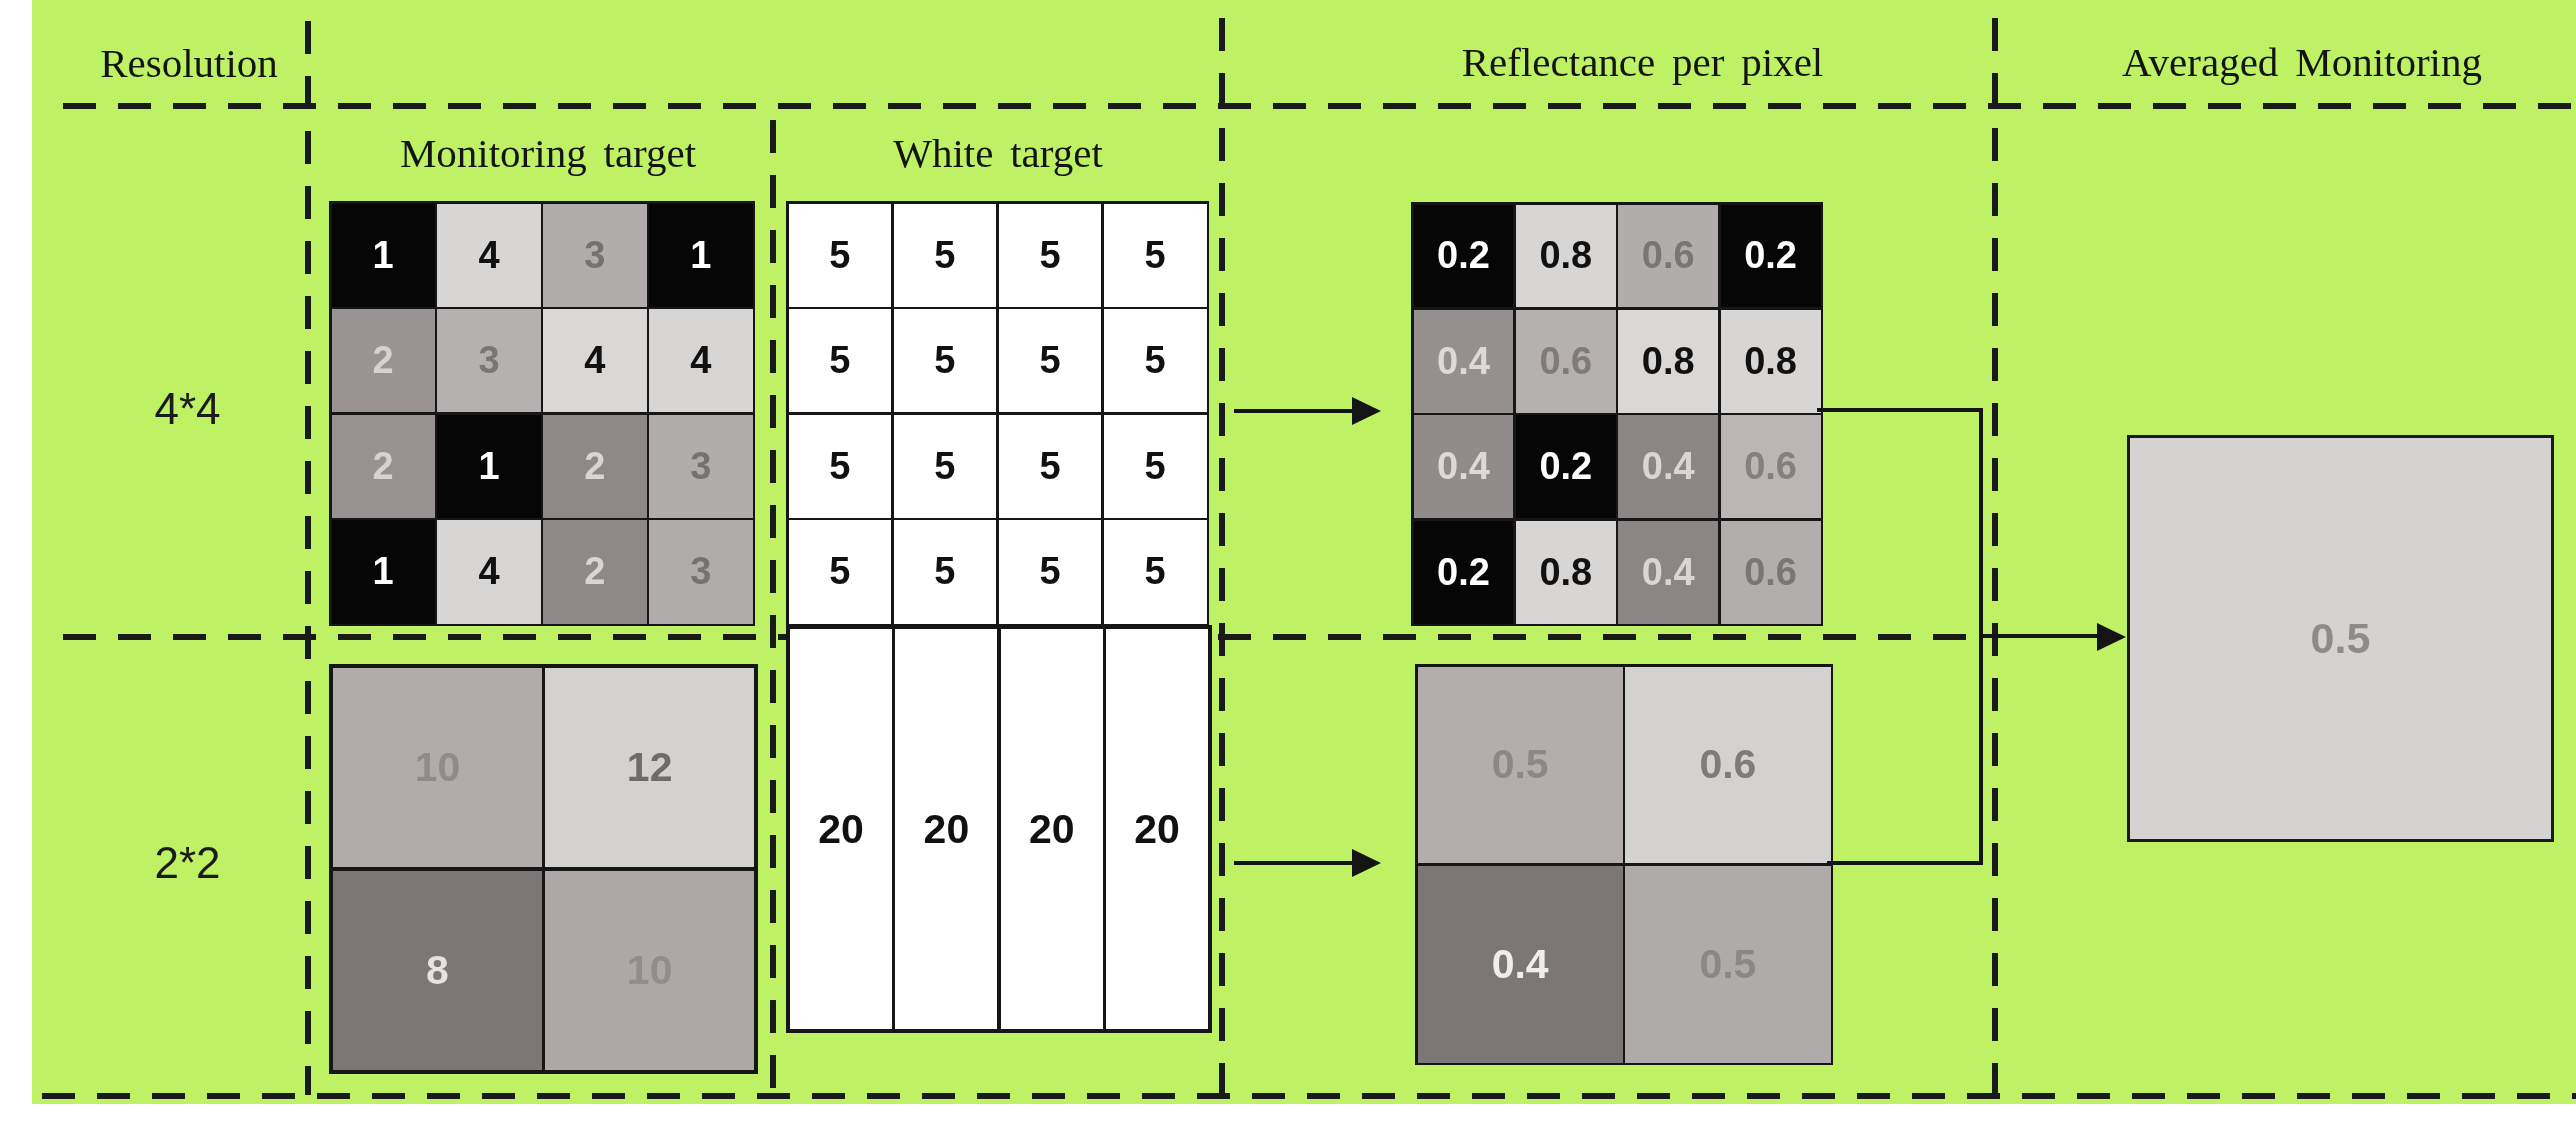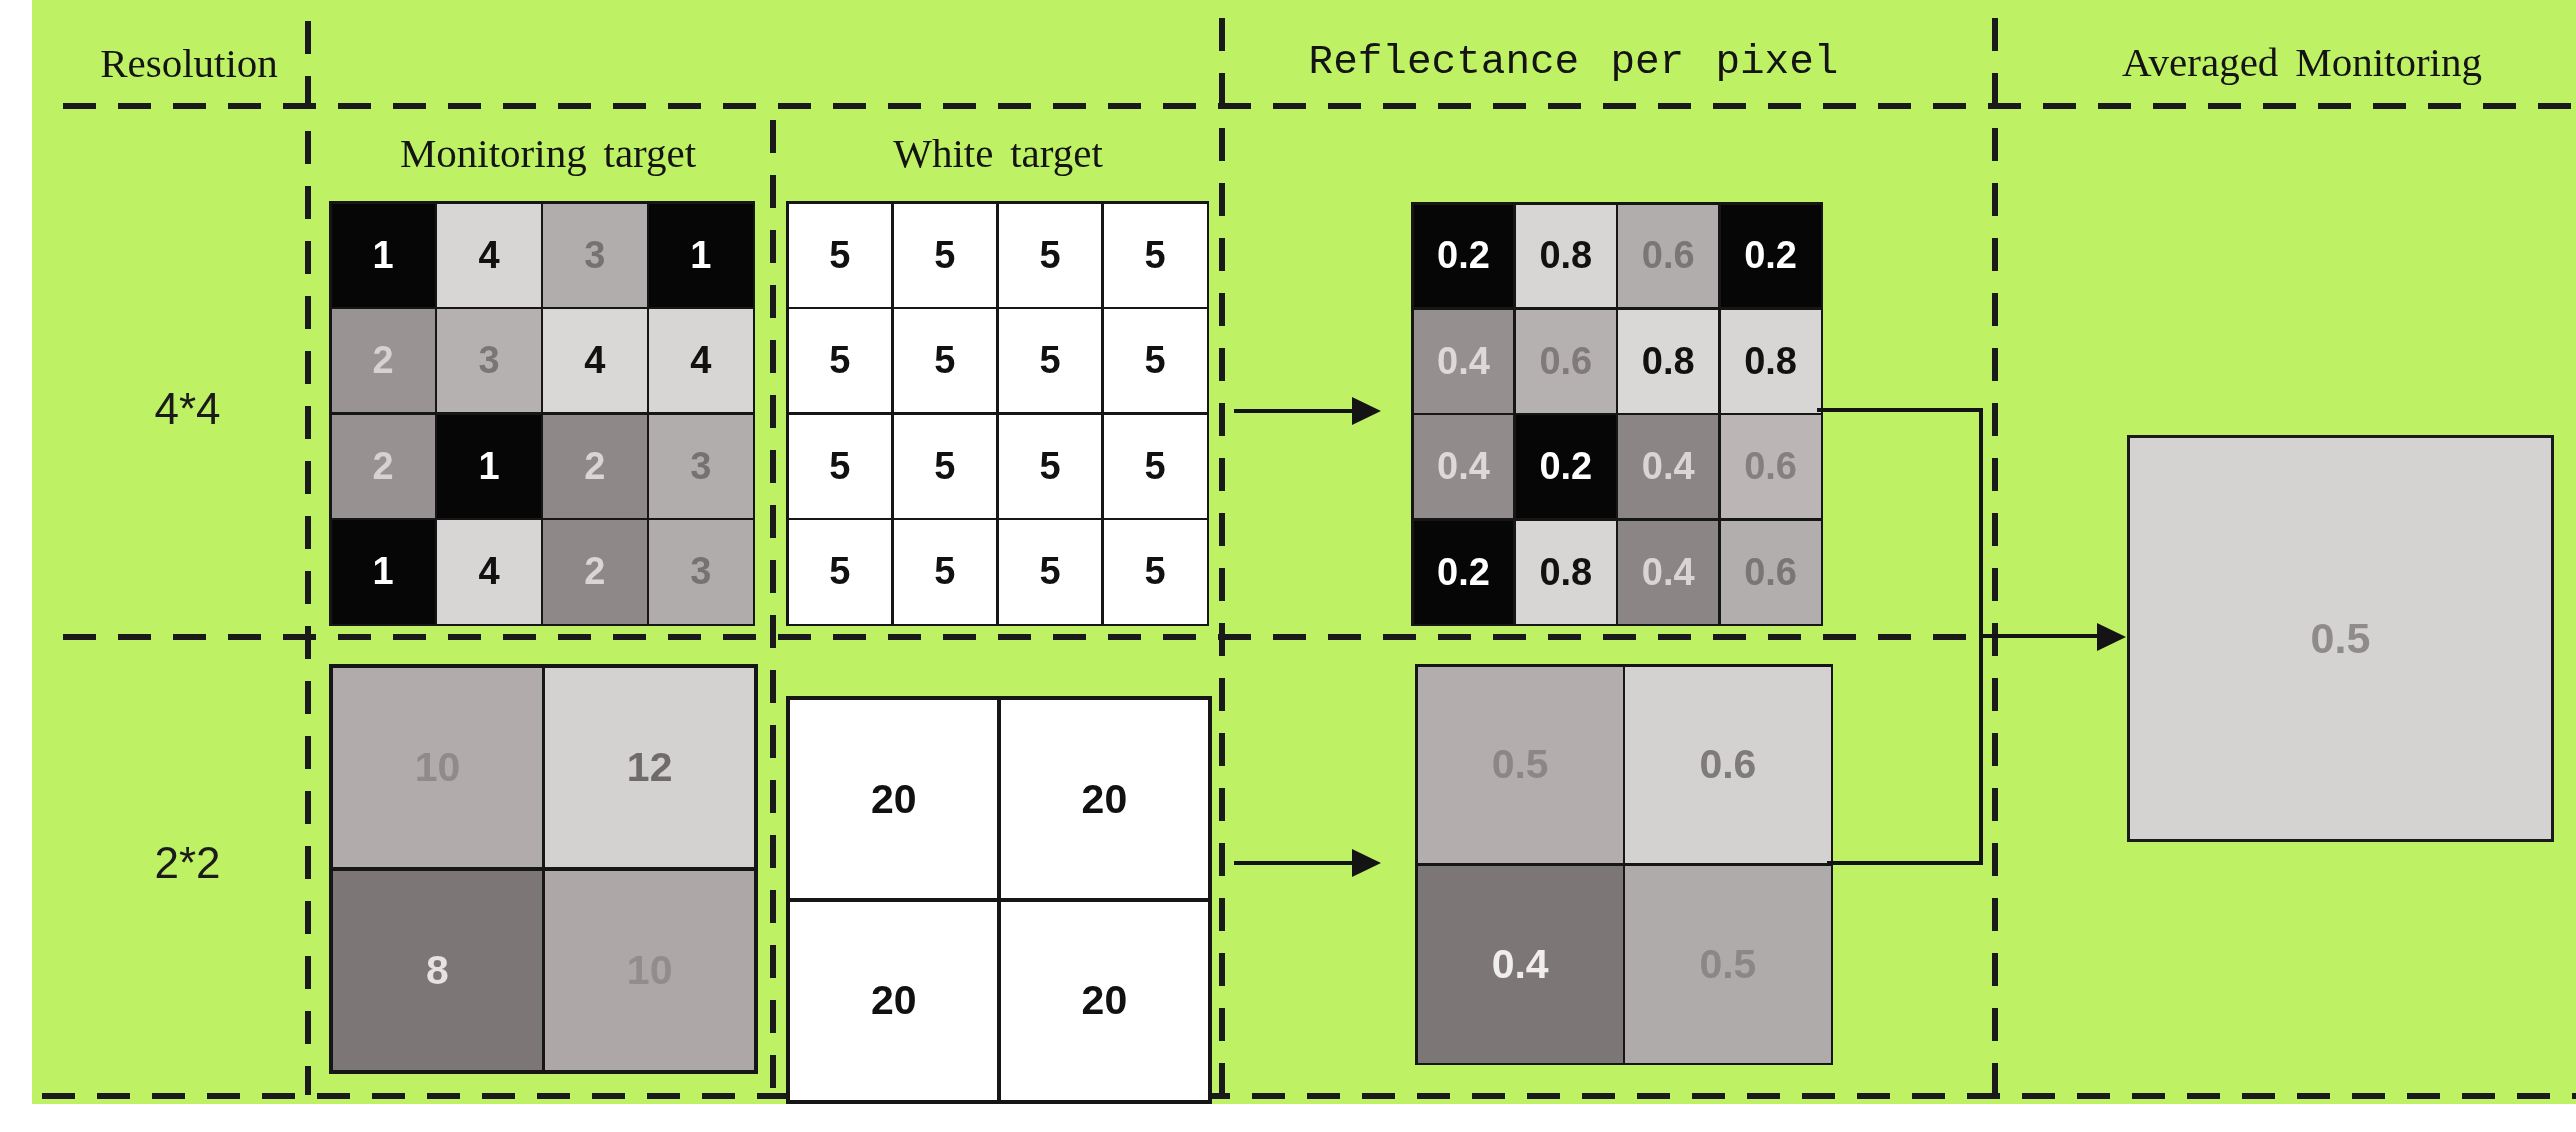--- a/index.html
+++ b/index.html
@@ -45,21 +45,21 @@
     display:flex;align-items:center;justify-content:center;
     font-weight:bold;font-size:43px;font-family:"Liberation Sans", sans-serif;
   }
 </style>
 </head>
 <body>
 
 <div class="canvas">
 
   <div class="hdr" style="left:34px;top:39px;width:246px;">Resolution</div>
-  <div class="hdr" style="left:1177px;top:38px;width:729px;font-family:Liberation Mono, monospace;">Reflectance per pixel</div>
+  <div class="hdr" style="left:1246px;top:38px;width:729px;">Reflectance per pixel</div>
   <div class="hdr" style="left:1983px;top:38px;width:574px;">Averaged Monitoring</div>
 
   <div class="hdr" style="left:311px;top:129px;width:410px;">Monitoring target</div>
   <div class="hdr" style="left:761px;top:129px;width:410px;">White target</div>
 
   <div class="rowlabel" style="left:49px;top:384px;">4*4</div>
   <div class="rowlabel" style="left:49px;top:838px;">2*2</div>
 
   <div class="hdash" style="left:31px;top:103px;width:2516px;"></div>
   <div class="hdash" style="left:31px;top:634px;width:1918px;"></div>
@@ -122,21 +122,21 @@
       <div class="cell" style="background: rgb(216, 214, 212); color: rgb(17, 17, 17);">0.8</div>
       <div class="cell" style="background: rgb(139, 133, 134); color: rgb(216, 213, 212);">0.4</div>
       <div class="cell" style="background: rgb(179, 174, 174); color: rgb(123, 118, 118);">0.6</div>
     </div>
   <div class="grid g4 fs50" style="left: 297px; top: 664px; width: 421px; height: 402px; grid-template-columns: repeat(2, 1fr);">
       <div class="cell" style="background: rgb(177, 172, 171); color: rgb(143, 139, 138);">10</div>
       <div class="cell" style="background: rgb(212, 210, 208); color: rgb(111, 107, 107);">12</div>
       <div class="cell" style="background: rgb(124, 118, 118); color: rgb(229, 226, 225);">8</div>
       <div class="cell" style="background: rgb(173, 168, 167); color: rgb(145, 141, 140);">10</div>
     </div>
-  <div class="grid g4 fs50" style="left: 754px; top: 696px; width: 418px; height: 400px; grid-template-columns: repeat(2, 1fr);">
+  <div class="grid g4 fs50" style="left: 754px; top: 625px; width: 418px; height: 400px; grid-template-columns: repeat(4, 1fr);">
       <div class="cell" style="background: rgb(255, 255, 255); color: rgb(17, 17, 17);">20</div>
       <div class="cell" style="background: rgb(255, 255, 255); color: rgb(17, 17, 17);">20</div>
       <div class="cell" style="background: rgb(255, 255, 255); color: rgb(17, 17, 17);">20</div>
       <div class="cell" style="background: rgb(255, 255, 255); color: rgb(17, 17, 17);">20</div>
     </div>
   <div class="grid g3 fs50" style="left: 1383px; top: 664px; width: 413px; height: 396px; grid-template-columns: repeat(2, 1fr);">
       <div class="cell" style="background: rgb(179, 174, 173); color: rgb(139, 135, 134);">0.5</div>
       <div class="cell" style="background: rgb(212, 210, 208); color: rgb(127, 123, 122);">0.6</div>
       <div class="cell" style="background: rgb(124, 118, 118); color: rgb(240, 238, 237);">0.4</div>
       <div class="cell" style="background: rgb(175, 171, 170); color: rgb(139, 135, 134);">0.5</div>

